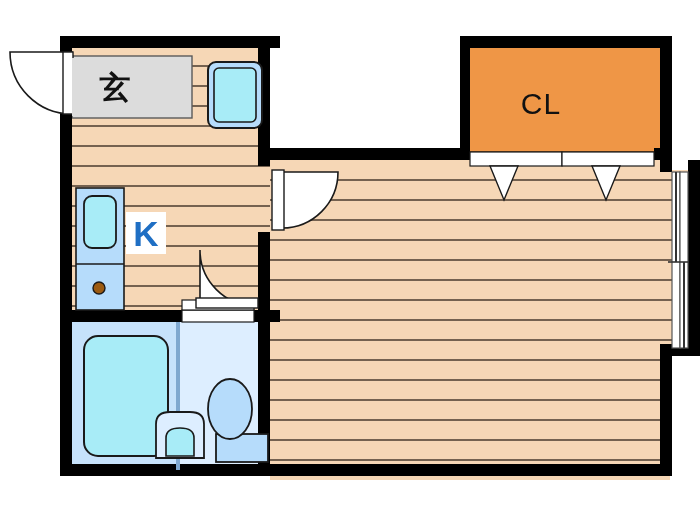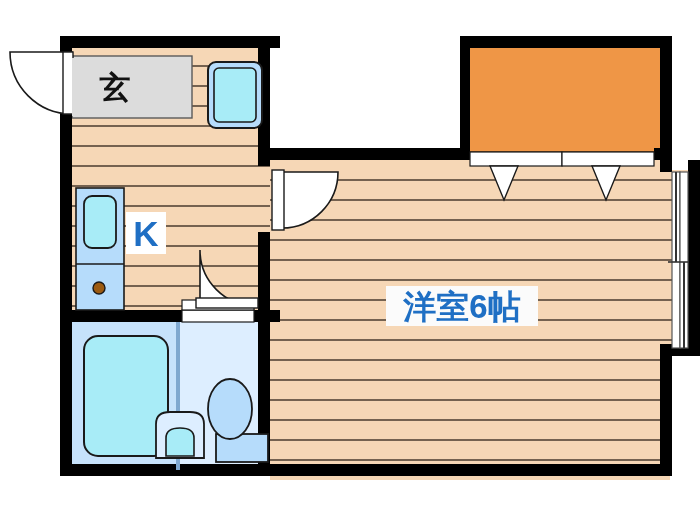--- a/index.html
+++ b/index.html
@@ -219,16 +219,16 @@
       <line x1="684" y1="262" x2="684" y2="348" stroke="#333333" stroke-width="2"></line>
       <line x1="668" y1="262" x2="688" y2="262" stroke="#333333" stroke-width="1.6"></line>
     </g>
 
   </svg>
 
   <div class="room-label" id="label-genkan">玄</div>
 
   <div class="room-label" id="label-kitchen">K</div>
 
-
-  <div class="room-label" id="label-washitsu">洋室6帖</div>
+  <div class="room-label" id="label-closet">CL</div>
+
 
 </div>
 
 </body></html>

